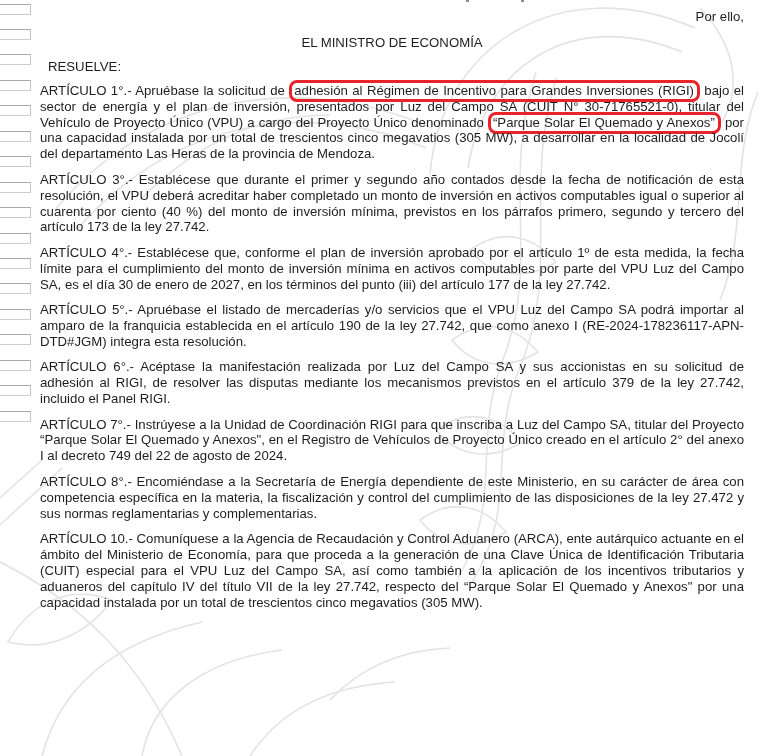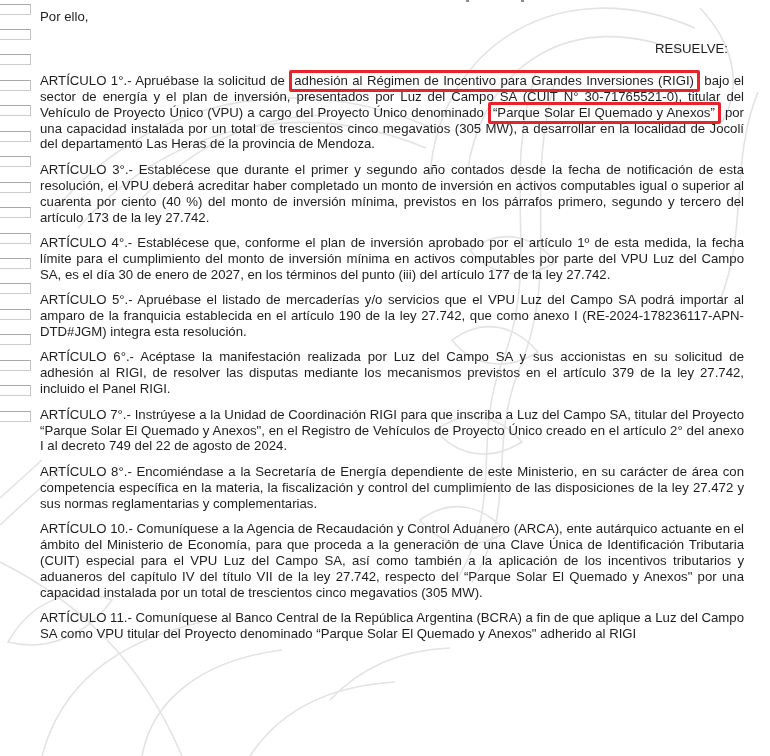--- a/index.html
+++ b/index.html
@@ -14,28 +14,28 @@
     position:relative;
   }
   :root { --hl:#e8242a; }
   .watermark {
     position:absolute; left:0; top:0; width:770px; height:756px;
     z-index:0; pointer-events:none;
   }
   .content {
     position:absolute; left:40px; top:0; width:704px; z-index:2;
   }
-  .intro { margin:9px 0 0 0; }
+  .intro { margin:9px 0 0 0;text-align:right; }
   .center-line { text-align:center; margin:10px 0 0 0; }
-  .center-line2 { text-align:right; margin:16px; }
+  .center-line2 { text-align:left; margin:8px; }
   .para { text-align:justify; margin:9.5px 0 0 0; }
   .para:first-of-type { margin-top:4.5px; }
   .hl {
     border:3px solid var(--hl);
-    border-radius:2px;
+    border-radius:8px;
     padding:0 3px 1px 2px;
     white-space:nowrap;
   }
   .edge-mark {
     position:absolute; left:0; width:31px; height:11px;
     background:#ffffff;
     border-top:1px solid #a9a9a9;
     border-right:1px solid #c4c4c4;
     border-bottom:1px solid #cccccc;
     box-sizing:border-box;
@@ -96,25 +96,25 @@
     <div class="edge-mark" style="top: 359.8px;"></div>
     <div class="edge-mark" style="top: 385.25px;"></div>
     <div class="edge-mark" style="top: 410.7px;"></div>
   </div>
 
 <div class="artifact" style="left:466px"></div>
 <div class="artifact" style="left:521px"></div>
 
 <div class="content">
   <p class="intro">Por ello,</p>
+  <p class="center-line">EL MINISTRO DE ECONOMÍA</p>
   <p class="center-line2">RESUELVE:</p>
   <div>
       <p class="para"><span>ARTÍCULO 1°.- Apruébase la solicitud de </span><span class="hl">adhesión al Régimen de Incentivo para Grandes Inversiones (RIGI)</span><span> bajo el sector de energía y el plan de inversión, presentados por Luz del Campo SA (CUIT N° 30-71765521-0), titular del Vehículo de Proyecto Único (VPU) a cargo del Proyecto Único denominado </span><span class="hl">“Parque Solar El Quemado y Anexos”</span><span> por una capacidad instalada por un total de trescientos cinco megavatios (305 MW), a desarrollar en la localidad de Jocolí del departamento Las Heras de la provincia de Mendoza.</span></p>
       <p class="para"><span>ARTÍCULO 3°.- Establécese que durante el primer y segundo año contados desde la fecha de notificación de esta resolución, el VPU deberá acreditar haber completado un monto de inversión en activos computables igual o superior al cuarenta por ciento (40 %) del monto de inversión mínima, previstos en los párrafos primero, segundo y tercero del artículo 173 de la ley 27.742.</span></p>
       <p class="para"><span>ARTÍCULO 4°.- Establécese que, conforme el plan de inversión aprobado por el artículo 1º de esta medida, la fecha límite para el cumplimiento del monto de inversión mínima en activos computables por parte del VPU Luz del Campo SA, es el día 30 de enero de 2027, en los términos del punto (iii) del artículo 177 de la ley 27.742.</span></p>
       <p class="para"><span>ARTÍCULO 5°.- Apruébase el listado de mercaderías y/o servicios que el VPU Luz del Campo SA podrá importar al amparo de la franquicia establecida en el artículo 190 de la ley 27.742, que como anexo I (RE-2024-178236117-APN-DTD#JGM) integra esta resolución.</span></p>
       <p class="para"><span>ARTÍCULO 6°.- Acéptase la manifestación realizada por Luz del Campo SA y sus accionistas en su solicitud de adhesión al RIGI, de resolver las disputas mediante los mecanismos previstos en el artículo 379 de la ley 27.742, incluido el Panel RIGI.</span></p>
       <p class="para"><span>ARTÍCULO 7°.- Instrúyese a la Unidad de Coordinación RIGI para que inscriba a Luz del Campo SA, titular del Proyecto “Parque Solar El Quemado y Anexos", en el Registro de Vehículos de Proyecto Único creado en el artículo 2° del anexo I al decreto 749 del 22 de agosto de 2024.</span></p>
       <p class="para"><span>ARTÍCULO 8°.- Encomiéndase a la Secretaría de Energía dependiente de este Ministerio, en su carácter de área con competencia específica en la materia, la fiscalización y control del cumplimiento de las disposiciones de la ley 27.472 y sus normas reglamentarias y complementarias.</span></p>
       <p class="para"><span>ARTÍCULO 10.- Comuníquese a la Agencia de Recaudación y Control Aduanero (ARCA), ente autárquico actuante en el ámbito del Ministerio de Economía, para que proceda a la generación de una Clave Única de Identificación Tributaria (CUIT) especial para el VPU Luz del Campo SA, así como también a la aplicación de los incentivos tributarios y aduaneros del capítulo IV del título VII de la ley 27.742, respecto del “Parque Solar El Quemado y Anexos" por una capacidad instalada por un total de trescientos cinco megavatios (305 MW).</span></p>
-      <p class="para"><span>ARTÍCULO 11.- Comuníquese al Banco Central de la República Argentina (BCRA) a fin de que aplique a Luz del Campo SA como VPU titular del Proyecto denominado “Parque Solar El Quemado y Anexos" adherido al RIGI</span></p>
     </div>
 </div>
 
 </body></html>

